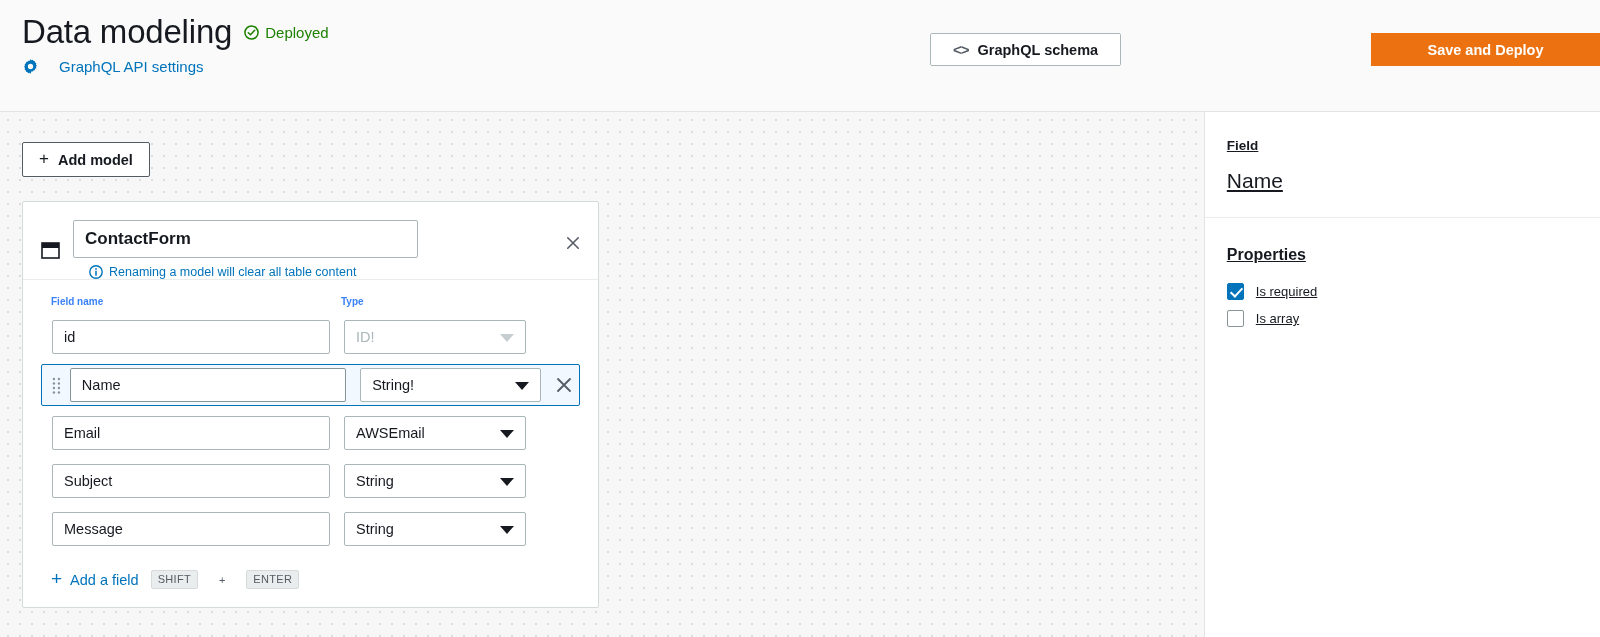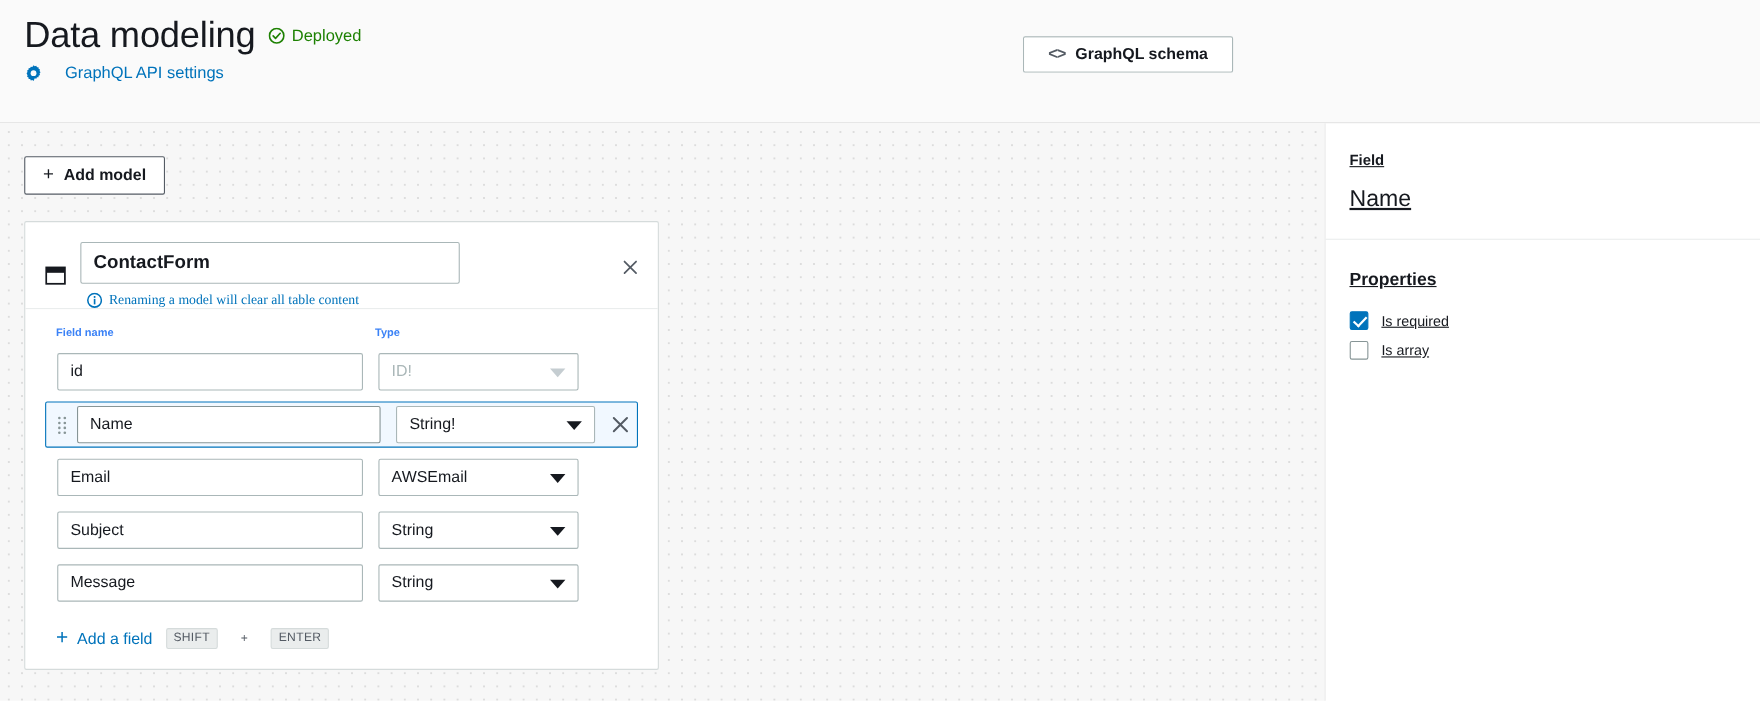--- a/index.html
+++ b/index.html
@@ -149,24 +149,23 @@
     border-radius: 2px;
     padding: 0 11px;
     font-family: "Liberation Sans", sans-serif;
     font-size: 17px;
     font-weight: bold;
     color: #16191f;
     background: #ffffff;
   }
   .rename-note {
     display: flex; align-items: center; gap: 6px;
-    margin-top: 7px; margin-left: 6px;
+    margin-top: 7px; margin-left: 16px;
     color: #0073bb;
     font-size: 12.5px;
-    font-family: Liberation Serif, serif;
   }
   .info-icon { width: 14px; height: 14px; flex: 0 0 auto; }
   .card-close {
     position: absolute;
     right: 12px; top: 28px;
     width: 26px; height: 26px;
     display: flex; align-items: center; justify-content: center;
     cursor: pointer;
     background: none; border: none;
   }
@@ -348,20 +347,21 @@
     </div>
   </div>
 
   <div class="seg">
     <div class="seg-btn">
       <span class="code-icon">&lt;&gt;</span>
       <span>GraphQL schema</span>
     </div>
   </div>
 
+  <button class="deploy-btn">Save and Deploy</button>
 </div>
 
 <div class="body-wrap">
 
   <div class="canvas">
 
     <div class="add-model">
       <span class="plus-glyph">+</span>
       <span>Add model</span>
     </div>

